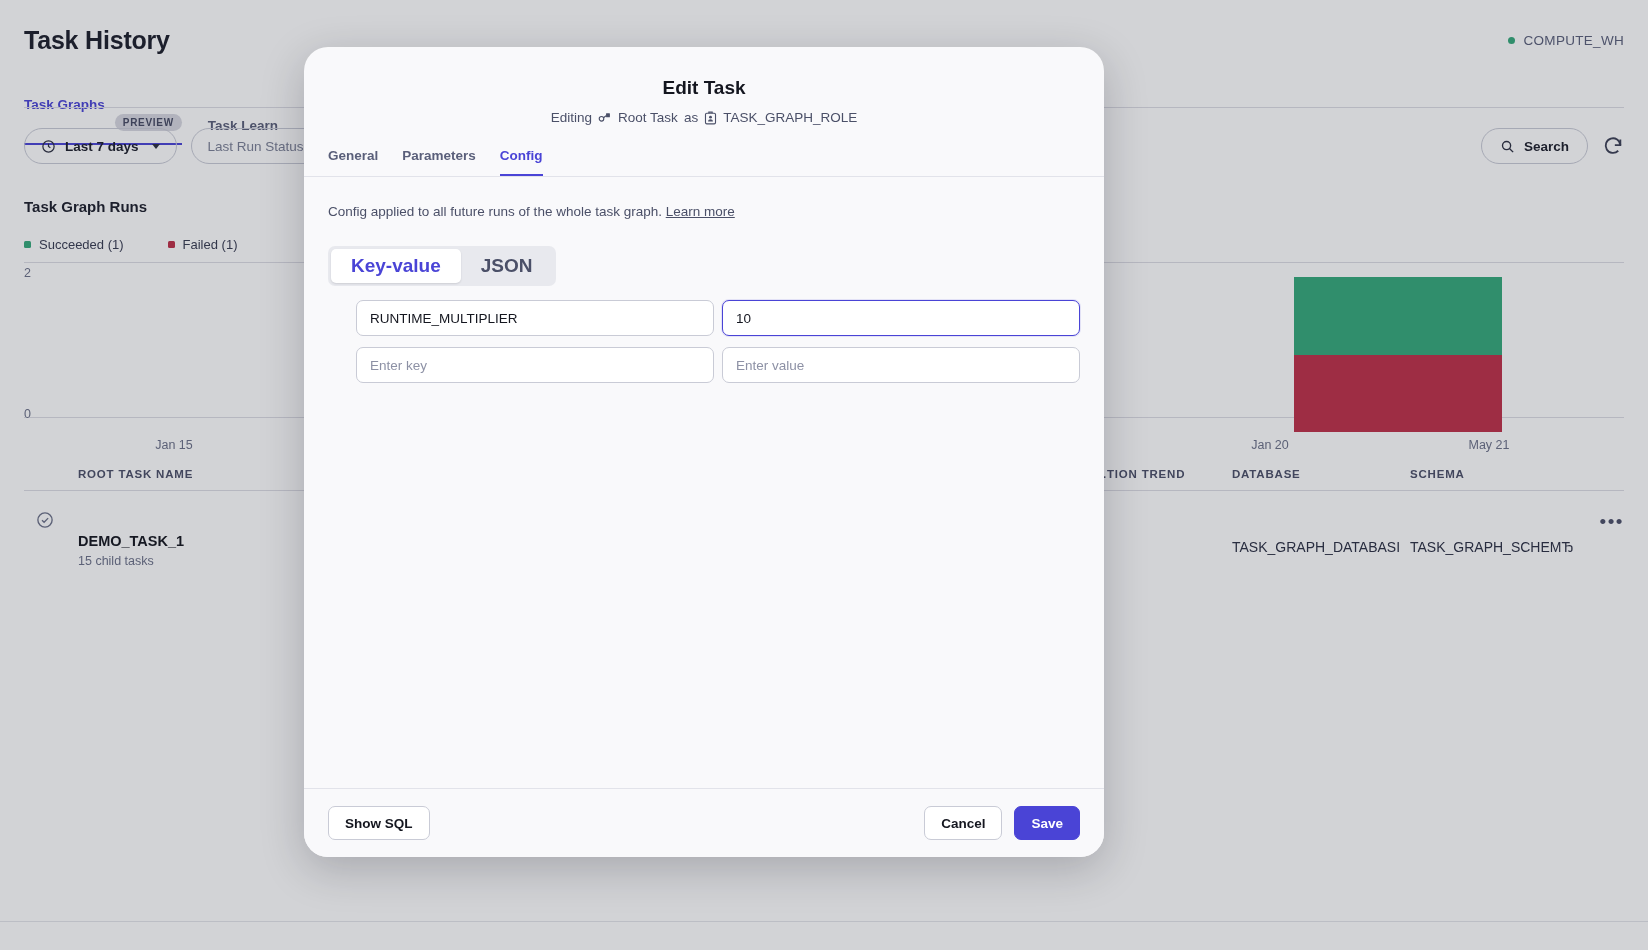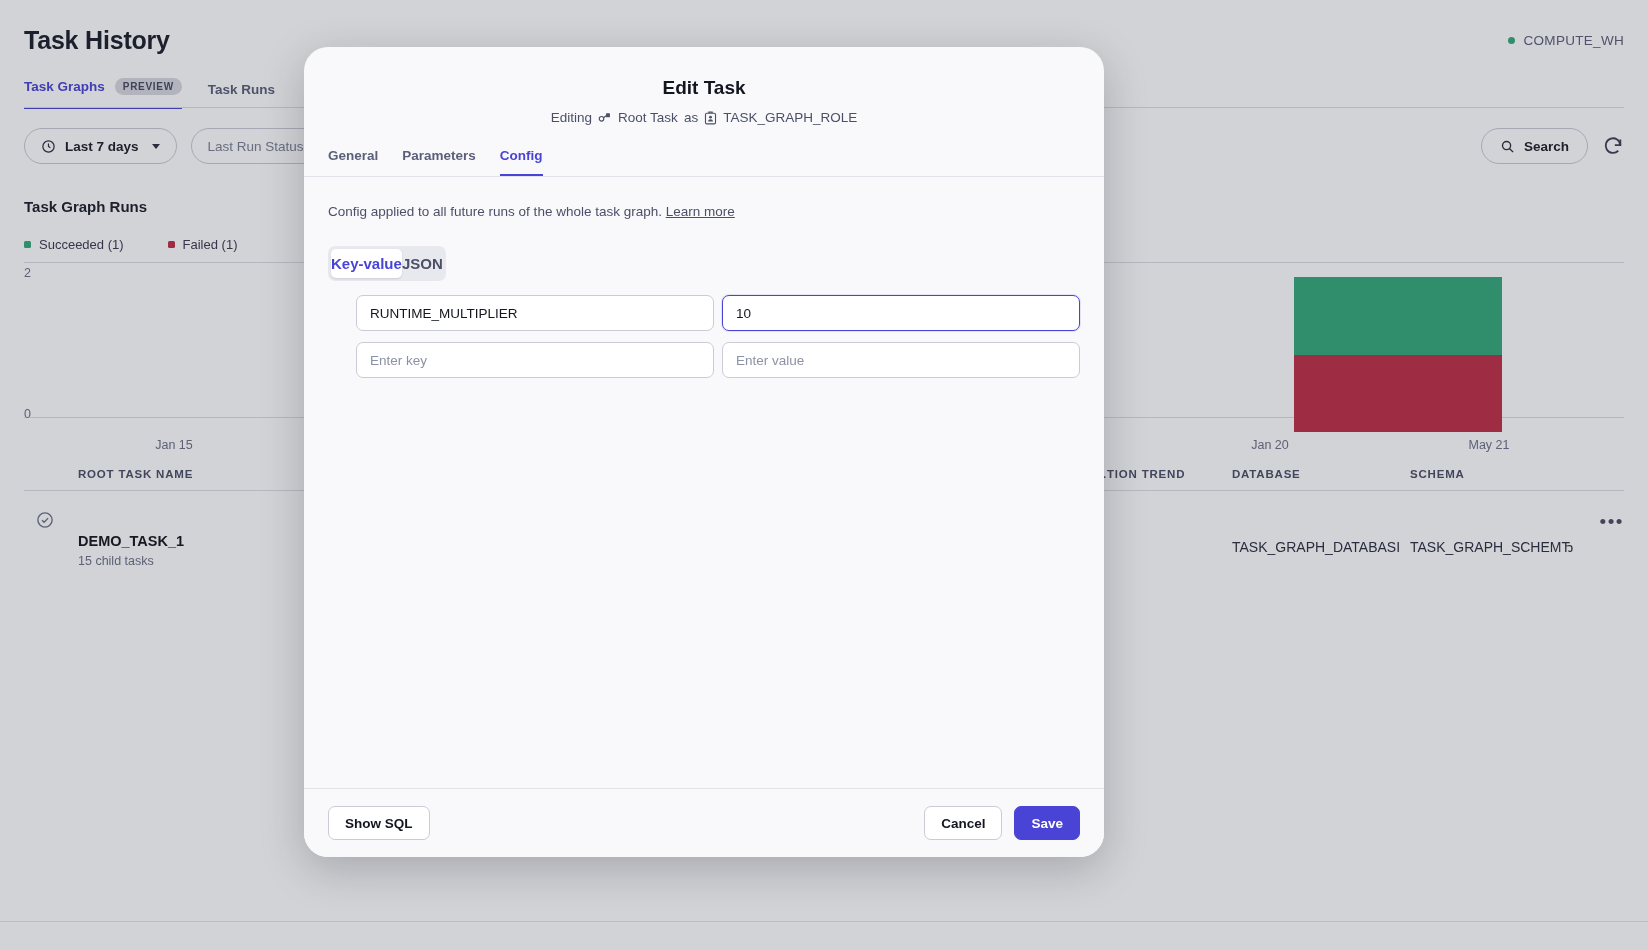--- a/index.html
+++ b/index.html
@@ -39,21 +39,21 @@
   .tab {
     display: flex; align-items: center; gap: 10px;
     padding-bottom: 12px;
     font-size: 13.5px; font-weight: 600; color: #5a5f7a;
     cursor: pointer;
   }
   .tab.active { color: #4a44d6; border-bottom: 2.5px solid #4a44d6; }
   .preview-badge {
     background: #d7d8e0; color: #464a63;
     font-size: 10px; font-weight: 700; letter-spacing: 0.7px;
-    padding: 3px 8px; border-radius: 11px;
+    padding: 3px 8px; border-radius: 11px; margin-top: 36px;
   }
   .tabs-underline {
     position: absolute; left: 24px; right: 24px; top: 107px;
     height: 1px; background: #dcdde4;
   }
 
   
   .filter-bar { position: absolute; left: 24px; top: 128px; display: flex; gap: 14px; }
   .pill {
     height: 36px; border: 1px solid #c9cbd6; border-radius: 18px;
@@ -153,22 +153,22 @@
 
   .modal-body { flex: 1; padding: 27px 24px 0 24px; overflow: hidden; }
   .config-note { font-size: 13.5px; color: #4b5068; }
   .config-note a { color: #4b5068; text-decoration: underline; }
 
   .seg-group {
     margin-top: 27px; display: inline-flex; background: #e8e9ee;
     border-radius: 7px; padding: 3px;
   }
   .seg {
-    font-size: 15px; font-weight: 600; color: #4b5068;
-    padding: 6px 0; border-radius: 5px; cursor: pointer;
+    font-size: 19px; font-weight: 600; color: #4b5068;
+    padding: 6px 20px; border-radius: 5px; cursor: pointer;
   }
   .seg.active {
     background: #ffffff; color: #4a44d6;
     box-shadow: 0 1px 2px rgba(20,22,35,0.13);
   }
 
   .kv-rows { margin-top: 14px; display: flex; flex-direction: column; gap: 11px; }
   .kv-row { display: flex; gap: 8px; margin-left: 28px; }
   .kv-input {
     height: 36px; border: 1px solid #c9cbd6; border-radius: 7px;
@@ -206,21 +206,21 @@
         <span class="wh-dot"></span>
         <span>COMPUTE_WH</span>
       </div>
 
       <div class="tabs-row">
         <div class="tab active">
           <span>Task Graphs</span>
           <span class="preview-badge">PREVIEW</span>
         </div>
         <div class="tab">
-          <span>Task Runs</span>
+          <span>Task Learn</span>
         </div>
       </div>
       <div class="tabs-underline"></div>
 
       <div class="filter-bar">
         <div class="pill">
           <svg class="clock-ico" viewBox="0 0 24 24" fill="none" stroke="#2c2f40" stroke-width="2">
             <circle cx="12" cy="12" r="9"></circle>
               <path d="M12 7v5l3 2"></path>
           </svg>

